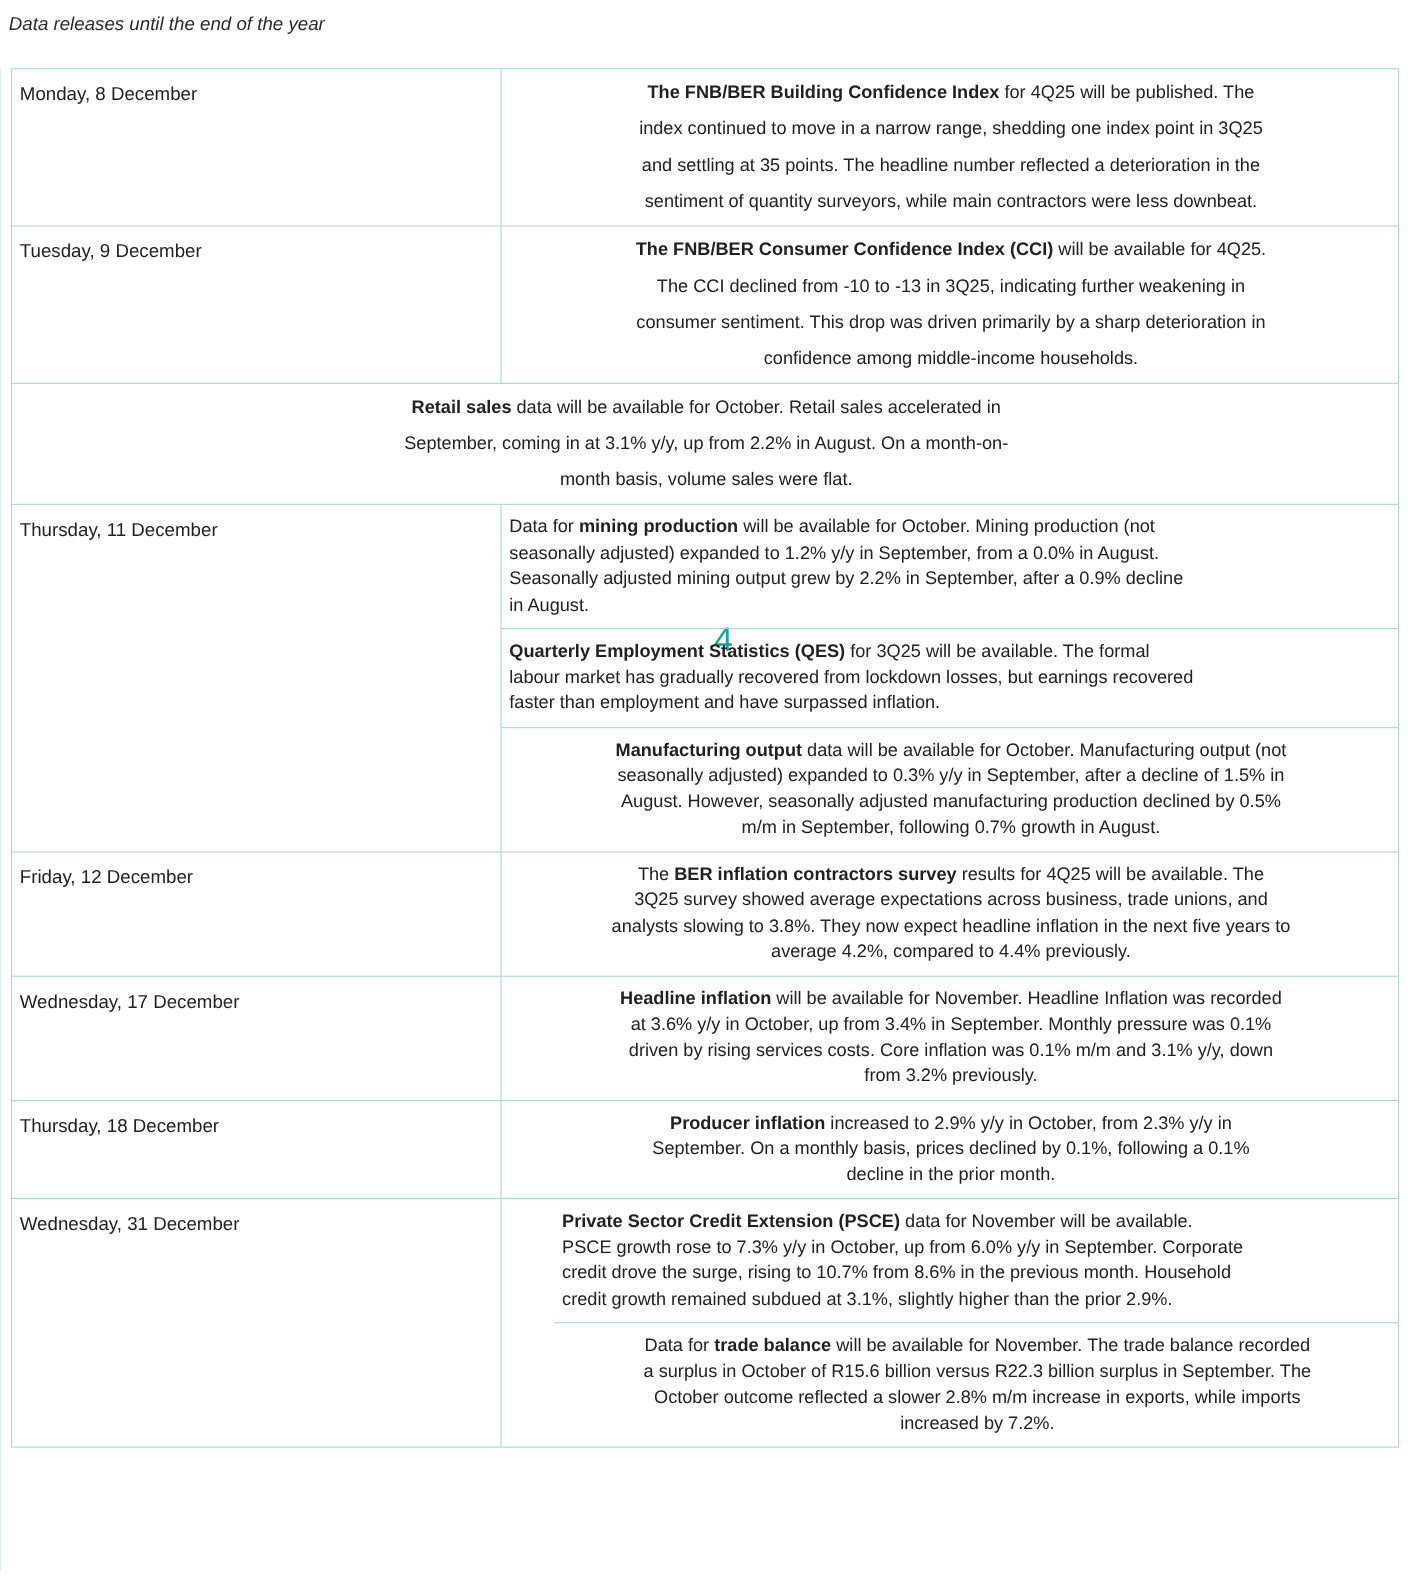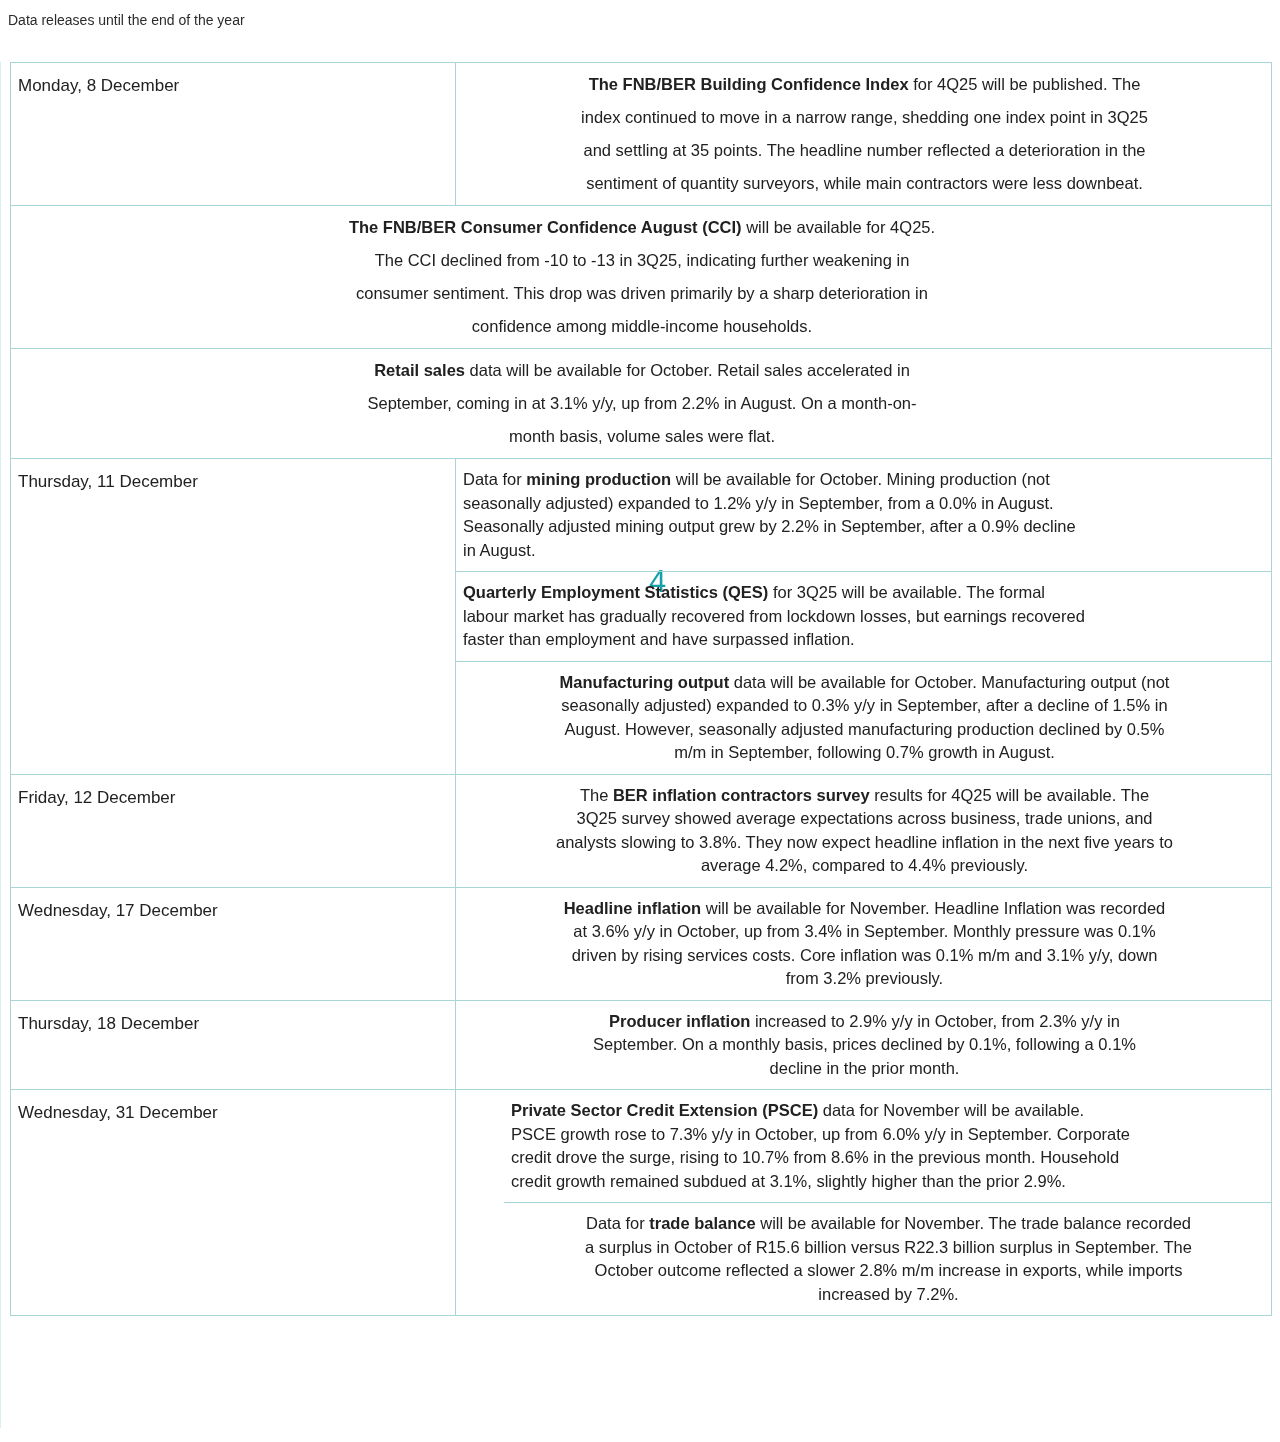--- a/index.html
+++ b/index.html
@@ -13,21 +13,21 @@
   body{
     width:1280px;height:1442px;
     background:#ffffff;
     font-family:"Liberation Sans", sans-serif;
     color:var(--text);
     position:relative;
     overflow:hidden;
   }
   .page-title{
     position:absolute;left:8px;top:12px;
-    font-size:14px;color:var(--title);
+    font-size:17px;color:var(--title);font-style:italic;
   }
   .edge-line{
     position:absolute;left:0;top:62px;width:1px;height:1366px;
     background:var(--edge);z-index:0;
   }
   .page-number{
     position:absolute;left:649px;top:564px;
     font-size:31px;color:var(--accent);z-index:1;
   }
   .rel-table{
@@ -71,23 +71,24 @@
       <div class="content-cell">
         <div class="item">
           <p><span class="seg-b">The FNB/BER Building Confidence Index</span><span class="seg-r"> for 4Q25 will be published. The
 index continued to move in a narrow range, shedding one index point in 3Q25
 and settling at 35 points. The headline number reflected a deterioration in the
 sentiment of quantity surveyors, while main contractors were less downbeat.</span></p>
         </div>
       </div>
     </div>
     <div class="row wide">
+      <div class="date-cell">Tuesday, 9 December</div>
       <div class="content-cell">
         <div class="item">
-          <p><span class="seg-b">The FNB/BER Consumer Confidence August (CCI)</span><span class="seg-r"> will be available for 4Q25.
+          <p><span class="seg-b">The FNB/BER Consumer Confidence Index (CCI)</span><span class="seg-r"> will be available for 4Q25.
 The CCI declined from -10 to -13 in 3Q25, indicating further weakening in
 consumer sentiment. This drop was driven primarily by a sharp deterioration in
 confidence among middle-income households.</span></p>
         </div>
       </div>
     </div>
     <div class="row wide">
       <div class="content-cell">
         <div class="item">
           <p><span class="seg-b">Retail sales</span><span class="seg-r"> data will be available for October. Retail sales accelerated in

